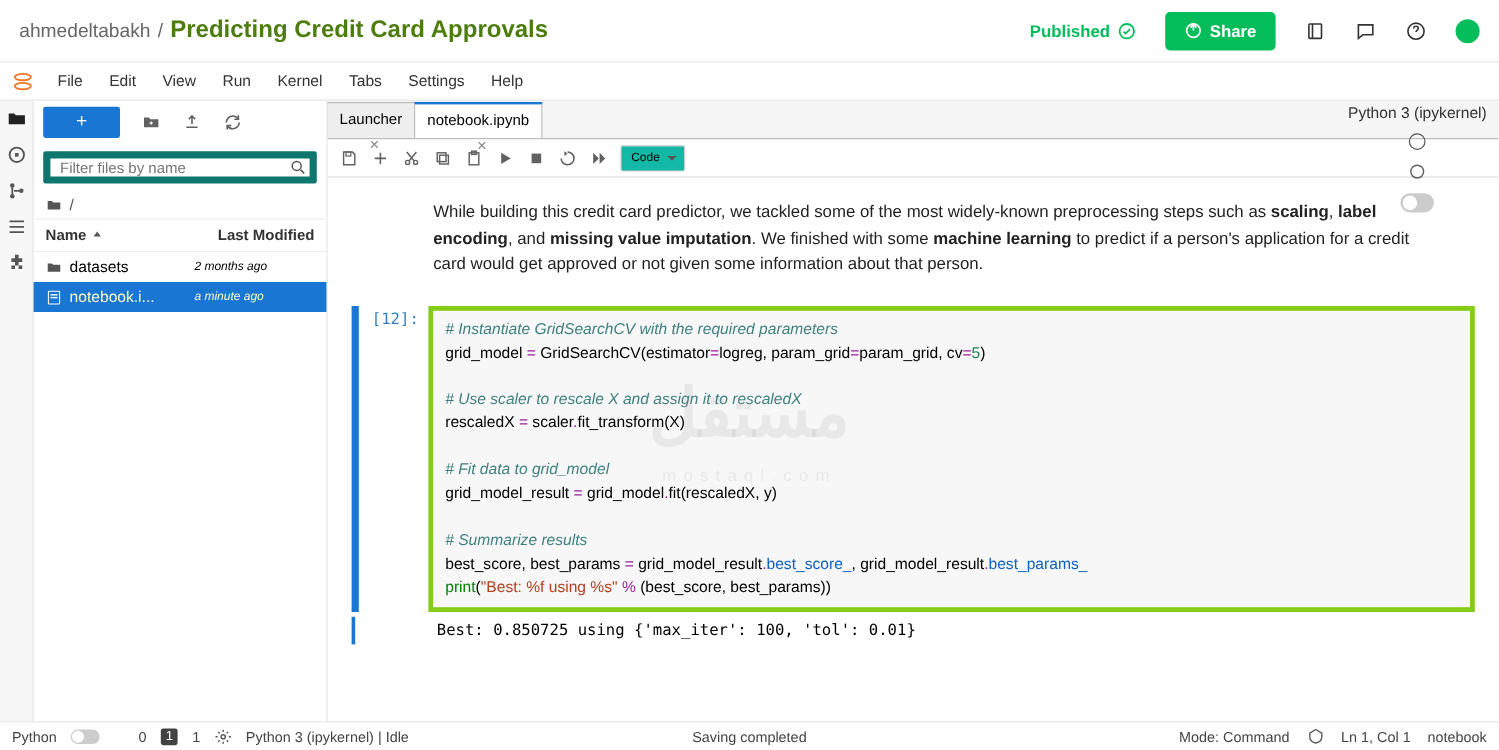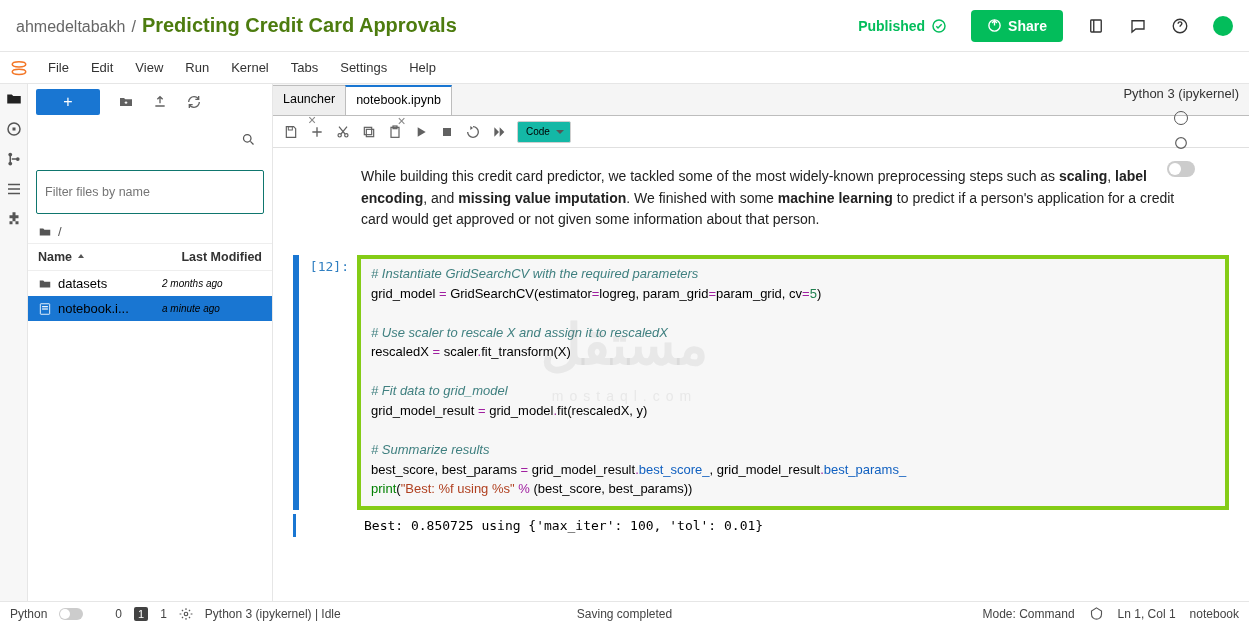--- a/index.html
+++ b/index.html
@@ -24,28 +24,28 @@
 .left-rail { width: 28px; background: #f7f7f7; border-right: 1px solid #e6e6e6; display: flex; flex-direction: column; align-items: center; padding-top: 6px; gap: 12px; }
 .rail-icon { width: 18px; height: 18px; fill: #555; cursor: pointer; }
 .rail-icon.active { fill: #222; }
 
 .file-panel { width: 245px; border-right: 1px solid #e6e6e6; display: flex; flex-direction: column; }
 .file-toolbar { height: 36px; display: flex; align-items: center; padding: 0 8px; gap: 18px; }
 .new-btn { background: #1976d2; color: #fff; border: none; border-radius: 2px; width: 64px; height: 26px; font-size: 16px; cursor: pointer; display: flex; align-items: center; justify-content: center; }
 .ft-icon { width: 16px; height: 16px; fill: #616161; cursor: pointer; }
 .filter-row { padding: 6px 8px; }
 .filter-input-wrap { position: relative; }
-.filter-input { width: 100%; height: 44px; border: 1px solid #0f766e; border-radius: 2px; padding: 0 28px 0 8px; font-size: 12.5px; margin-top: 44px; }
+.filter-input { width: 100%; height: 27px; border: 6px solid #0f766e; border-radius: 2px; padding: 0 28px 0 8px; font-size: 12.5px; }
 .filter-input-wrap svg { position: absolute; right: 8px; top: 6px; width: 15px; height: 15px; fill: #555; }
 .crumb-row { padding: 4px 10px; display: flex; align-items: center; gap: 6px; font-size: 13px; color: #555; border-bottom: 1px solid #eee; }
 .fb-header { display: flex; padding: 6px 10px; font-size: 12.5px; font-weight: 600; color: #333; border-bottom: 1px solid #eee; }
 .fb-header .name { flex: 1; display: flex; align-items: center; gap: 4px; }
 .fb-header .mod { width: 100px; text-align: right; }
 .fb-row { display: flex; align-items: center; padding: 5px 10px; font-size: 13px; gap: 6px; cursor: pointer; }
-.fb-row.sel { background: #1976d2; color: #000000; }
+.fb-row.sel { background: #1976d2; color: #fef9c3; }
 .fb-row .icon { width: 14px; height: 14px; flex-shrink: 0; }
 .fb-row .name { flex: 1; white-space: nowrap; overflow: hidden; text-overflow: ellipsis; }
 .fb-row .mod { width: 100px; text-align: left; font-size: 10px; font-style: italic; }
 
 .editor-area { flex: 1; display: flex; flex-direction: column; overflow: hidden; }
 .tabbar { height: 32px; display: flex; align-items: flex-end; border-bottom: 1px solid #bdbdbd; background: #f5f5f5; }
 .tab { height: 30px; display: flex; align-items: center; padding: 0 10px; border: 1px solid #bdbdbd; border-bottom: none; background: #eee; font-size: 12.5px; gap: 6px; margin-left: -1px; cursor: pointer; flex-direction: column; }
 .tab.active { background: #fff; border-top: 2px solid #1976d2; }
 .tab .close { font-size: 14px; color: #888; cursor: pointer; margin-left: 6px; }
 .nb-icon { width: 13px; height: 13px; }

